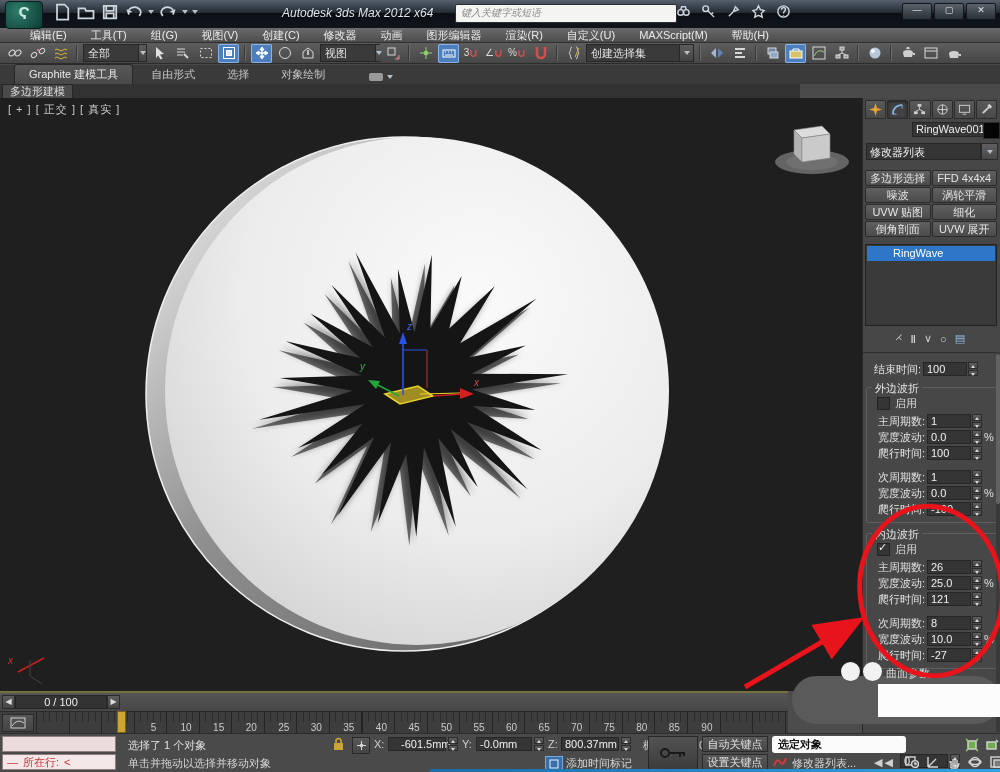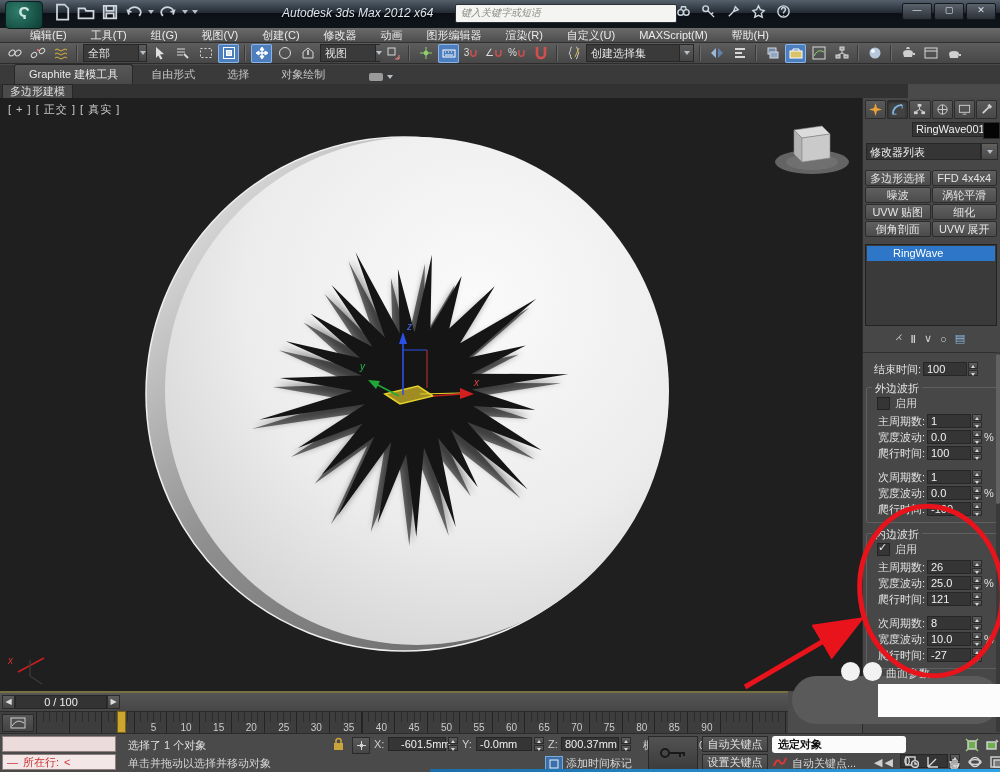--- a/index.html
+++ b/index.html
@@ -31,21 +31,21 @@
   .tsep{width:1px;height:16px;background:#383838;border-right:1px solid #6a6a6a;margin:0 3px;flex:0 0 auto;}
   .tdrop{height:16px;background:#3a3a3a;border:1px solid #272727;display:flex;align-items:center;flex:0 0 auto;color:#e4e4e4;}
   .tdrop .val{padding:0 4px;min-width:46px;}
   .tdrop .db{width:13px;height:100%;background:linear-gradient(#5c5c5c,#454545);border-left:1px solid #272727;display:flex;align-items:center;justify-content:center;}
   .gl{color:#dcdcdc;font-size:12px;line-height:1;}
   
   .ribbon1{left:0;top:65px;width:1000px;height:19px;background:#3a3a3a;display:flex;align-items:flex-end;gap:4px;padding-left:14px;box-sizing:border-box;}
   .rtab{padding:2px 14px;color:#c6c6c6;}
   .rtab.act{background:linear-gradient(#575757,#494949);border:1px solid #282828;border-bottom:none;border-radius:3px 3px 0 0;color:#e8e8e8;}
   .ribmin{margin-left:26px;margin-bottom:3px;display:flex;align-items:center;gap:4px;}
-  .ribbon2{left:0;top:84px;width:908px;height:14px;background:#323232;border-bottom:1px solid #1d1d1d;display:flex;align-items:center;}
+  .ribbon2{left:0;top:84px;width:800px;height:14px;background:#323232;border-bottom:1px solid #1d1d1d;display:flex;align-items:center;}
   .ptab{background:#4a4a4a;border:1px solid #262626;border-bottom:none;padding:0 7px;height:13px;line-height:13px;color:#dedede;margin-left:2px;}
   
   .vp{left:0;top:98px;width:862px;height:595px;background:#1f1f1f;border-bottom:2px solid #77713f;box-sizing:border-box;z-index:1;}
   .vplabel{left:8px;top:4px;color:#c9c9c9;letter-spacing:1px;}
   
   .panel{left:862px;top:98px;width:138px;height:635px;background:#474747;border-left:1px solid #2a2a2a;box-sizing:border-box;z-index:2;}
   .ctabs{left:2px;top:2px;width:132px;height:18px;display:flex;gap:1px;}
   .ctab{flex:1;height:17px;background:linear-gradient(#5a5a5a,#484848);border:1px solid #2c2c2c;border-radius:2px 2px 0 0;display:flex;align-items:center;justify-content:center;}
   .ctab.act{background:#424242;box-shadow:inset 0 1px 3px #222;}
   .ctab svg{width:13px;height:13px;}
@@ -758,21 +758,21 @@
   </div>
   <div class="abs skbtn" style="left:702px;top:2px;">自动关键点</div>
   <div class="abs skbtn" style="left:702px;top:20px;">设置关键点</div>
 
   <div class="abs selobj">选定对象</div>
   <div class="abs" style="left:772px;top:21px;">
     <svg width="16" height="14" viewBox="0 0 16 14" stroke="#d43a3a" fill="none" stroke-width="2">
         <path d="M2 11q3-9 6-4t6-4"></path>
       </svg>
   </div>
-  <span class="abs" style="left:792px;top:22px;color:#d8d8d8;">自动关键点...</span>
+  <span class="abs" style="left:792px;top:22px;color:#d8d8d8;">修改器列表...</span>
 
   <span class="abs" style="left:874px;top:22px;color:#d0d0d0;letter-spacing:2px;">◀◀</span>
   <span class="abs cfield" style="left:900px;top:20px;width:48px;">0</span>
   <span class="abs spin" style="left:949px;top:20px;">
       <i class="up"></i>
       <i class="dn"></i>
     </span>
 
   <div class="abs" style="left:962px;top:2px;display:flex;">
     <div class="navic">

